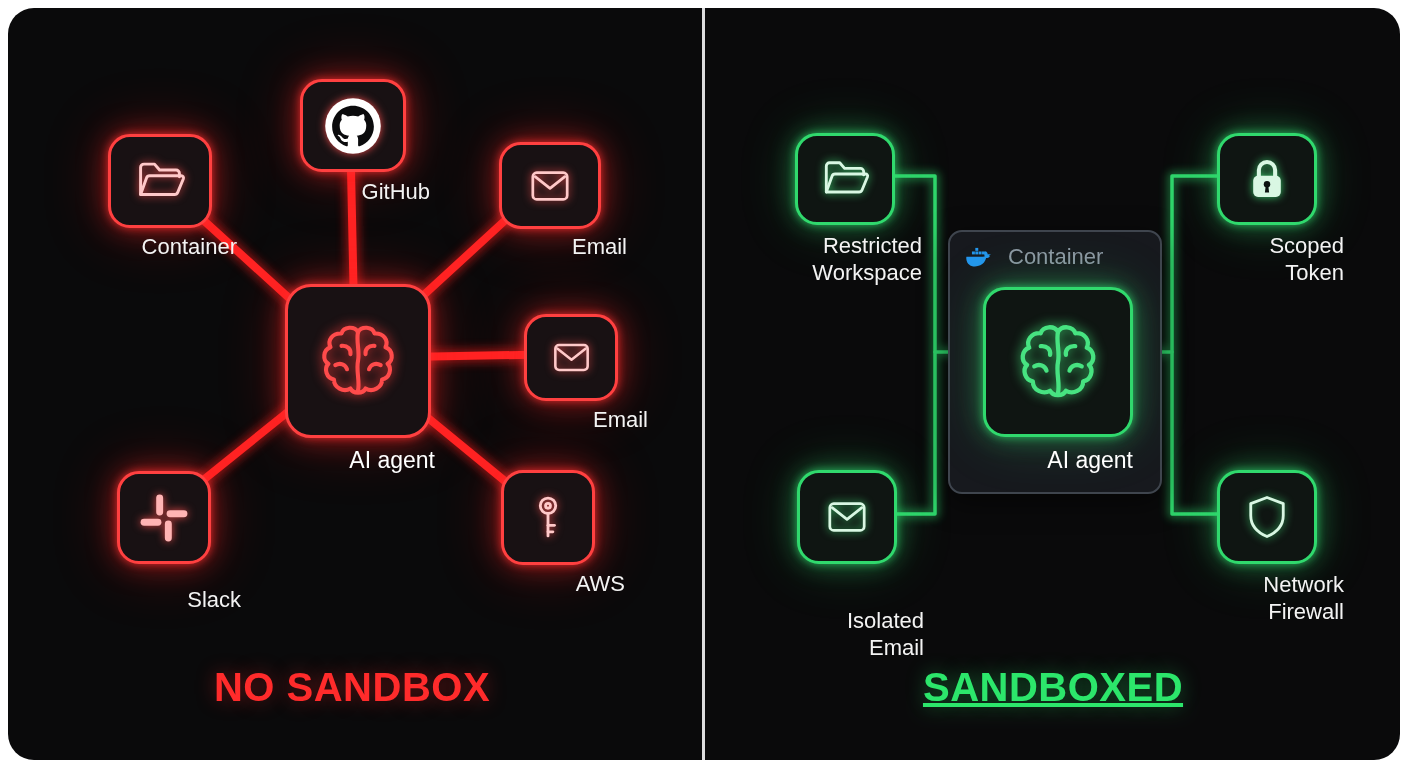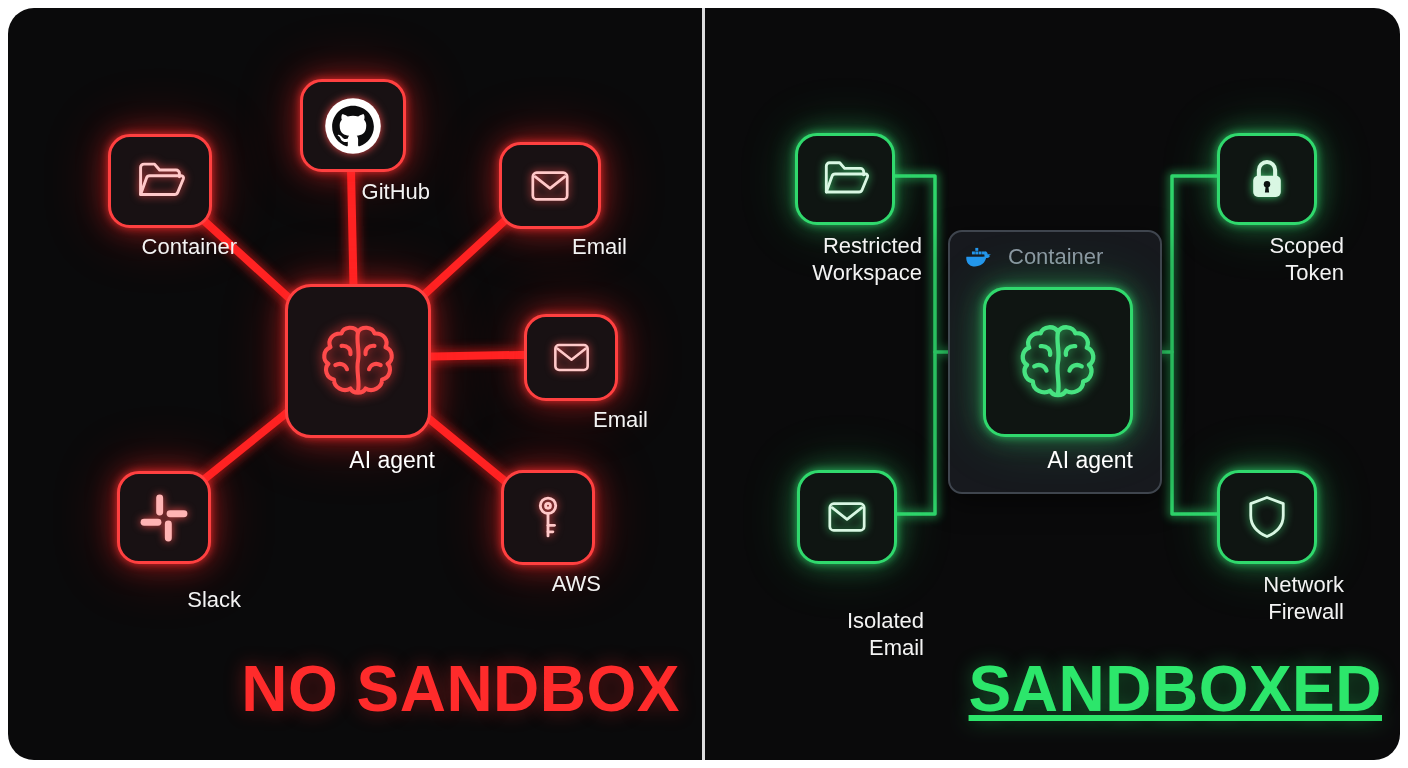--- a/index.html
+++ b/index.html
@@ -37,22 +37,22 @@
   .icon.brain-green { color:#47e381; filter:drop-shadow(0 0 6px rgba(64,224,120,.95)); }
   .icon.slack-red { color:#ffb4b4; }
 
   .node-label {
     position:absolute; z-index:3; color:#f3f3f3; font-size:22px; line-height:1.22;
     text-align:right; white-space:pre-line;
   }
   .agent-label { color:#ffffff; font-size:23px; }
 
   .panel-title {
-    position:absolute; z-index:3; font-weight:bold; font-size:64px;
-    text-align:right; letter-spacing:.5px;
+    position:absolute; z-index:3; font-weight:bold; font-size:40px;
+    text-align:center; letter-spacing:.5px;margin-top:13px;
   }
   .panel-title.red { color:#ff2b2b; text-shadow:0 0 20px rgba(255,40,40,.4); }
   .panel-title.green { color:#2ce66b; text-shadow:0 0 20px rgba(44,230,107,.4); }
 
   .container-box {
     position:absolute; left:948px; top:230px; width:210px; height:260px;
     background:#17191e; border:2px solid #3f454e; border-radius:14px; z-index:2;
     box-shadow:0 8px 28px rgba(0,0,0,.55);
   }
   .container-header {
@@ -168,21 +168,21 @@
   <span class="icon" style="width:52px;height:52px;">
     <svg viewBox="0 0 64 64" width="52" height="52" fill="none" stroke="currentColor" stroke-width="3.5" stroke-linecap="round" stroke-linejoin="round">
       <circle cx="32" cy="17" r="9.5"></circle>
       <circle cx="32" cy="17" r="3"></circle>
       <path d="M32 26.5V54"></path>
       <path d="M32 41h8"></path>
       <path d="M32 49h6"></path>
     </svg>
   </span>
 </div>
-<div class="node-label" style="left:441px;top:571px;width:160px;">AWS</div>
+<div class="node-label" style="left:465px;top:571px;width:160px;">AWS</div>
 
 <div class="node red-node" style="left:285px;top:284px;width:140px;height:148px;border-radius:26px;">
   <span class="icon brain-red" style="width:88px;height:88px;">
     <svg viewBox="0 0 64 64" width="88" height="88" fill="none" stroke="currentColor" stroke-width="3" stroke-linecap="round" stroke-linejoin="round">
       <path d="M32 11C29.5 6.5 21.5 6.8 20 12C13.5 11.5 9.5 17 12 22C6.5 24 6 31.5 10.5 34C7 37.5 9 44.5 14.5 45.5C14.5 51.5 21.5 55 26.5 52C28.5 56 35.5 56 37.5 52C42.5 55 49.5 51.5 49.5 45.5C55 44.5 57 37.5 53.5 34C58 31.5 57.5 24 52 22C54.5 17 50.5 11.5 44 12C42.5 6.8 34.5 6.5 32 11Z"></path>
       <path d="M32 11C30.5 18 33.5 25 32 32C30.5 39 33.5 47 32 53.5"></path>
       <path d="M20 21C24.5 20.5 27 23.5 26.5 27"></path>
       <path d="M44 21C39.5 20.5 37 23.5 37.5 27"></path>
       <path d="M15.5 35C19 33 23 34.5 24 38"></path>
       <path d="M48.5 35C45 33 41 34.5 40 38"></path>

